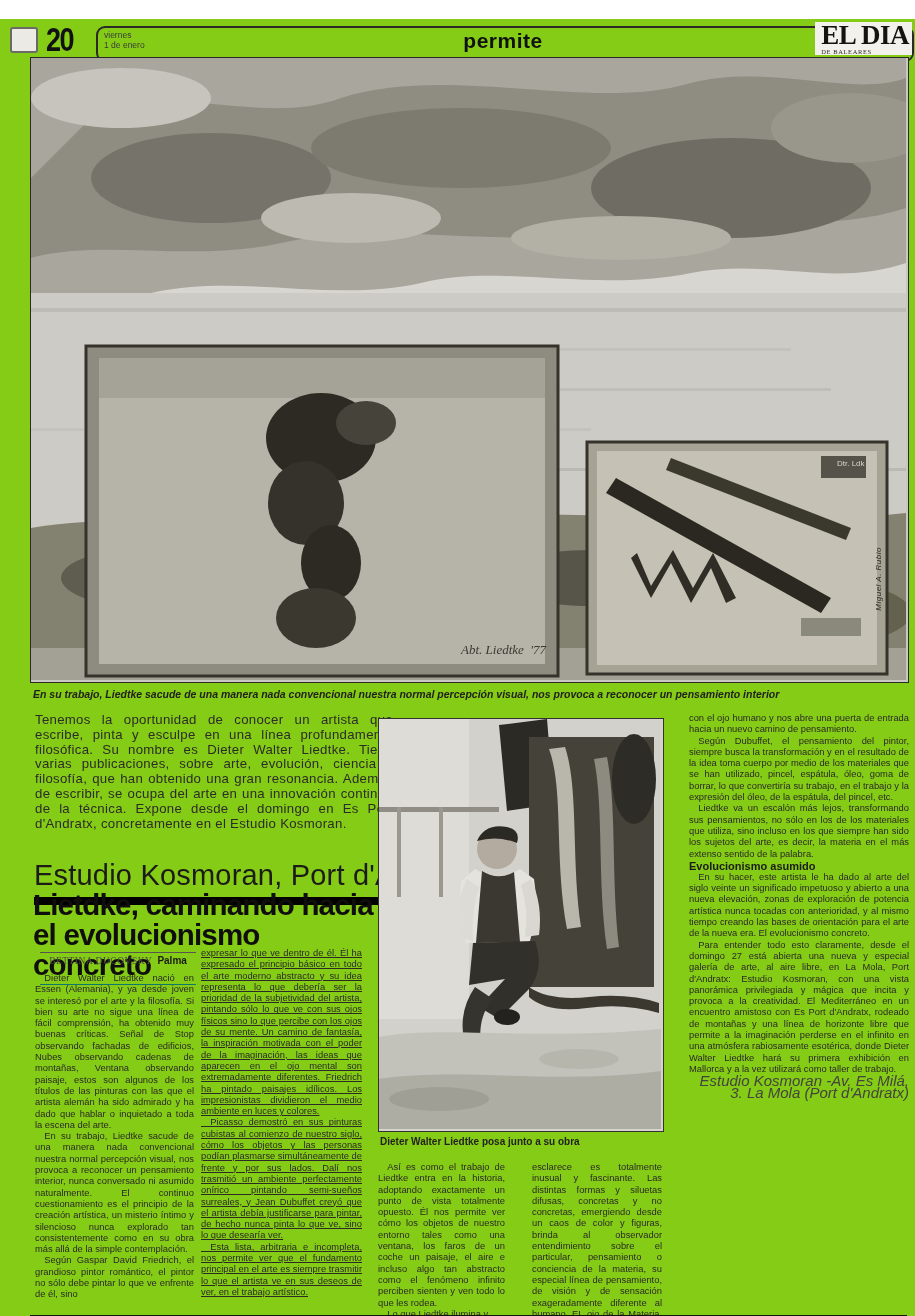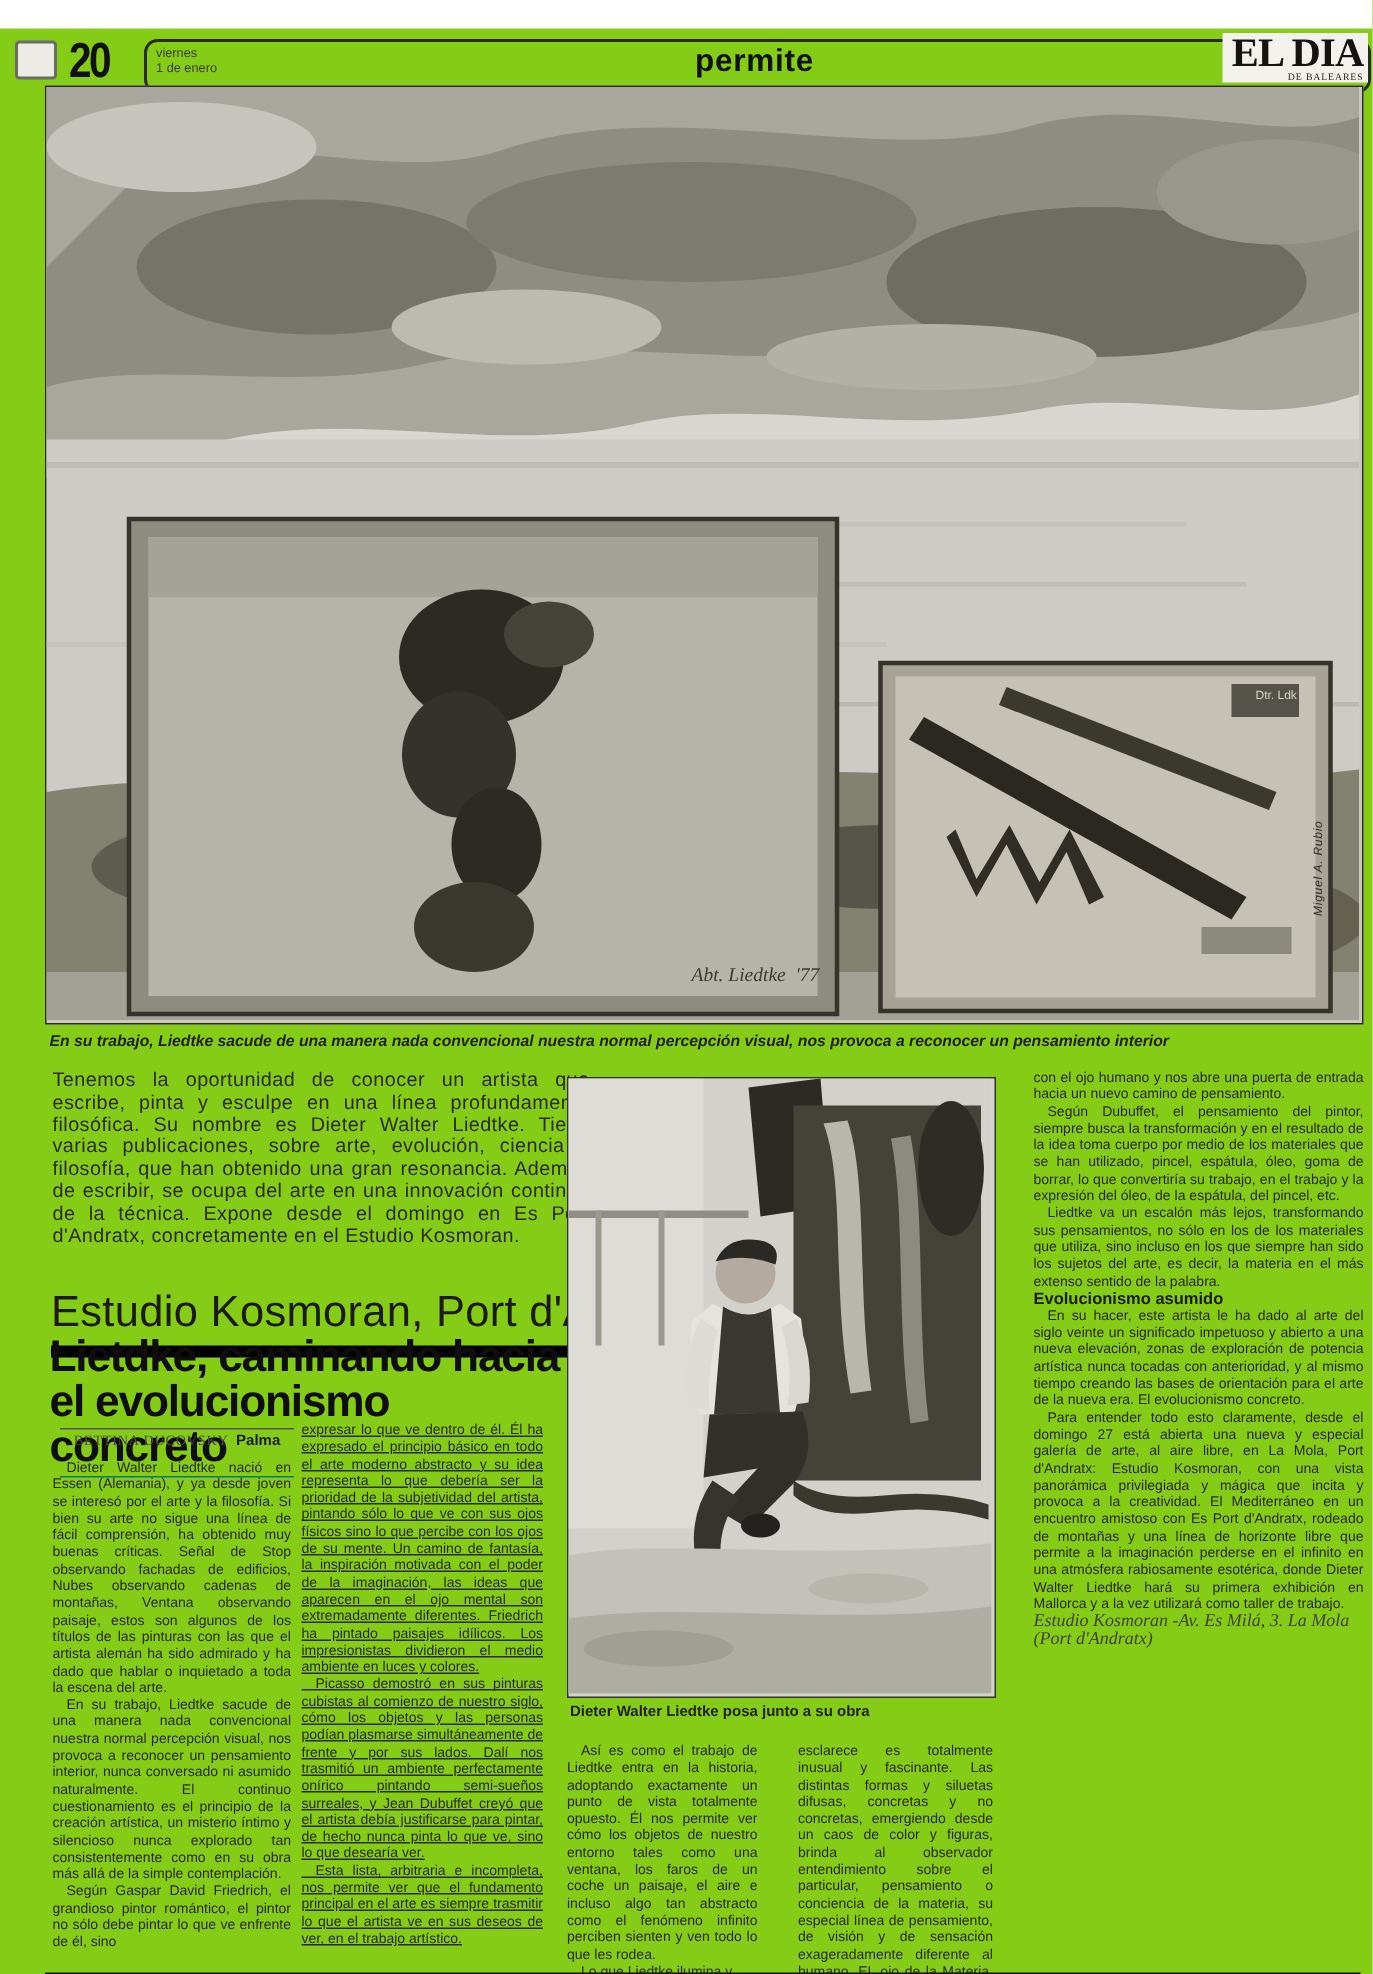--- a/index.html
+++ b/index.html
@@ -9,21 +9,21 @@
     font-family:"Liberation Sans", sans-serif;
     margin-top:19px;
   }
   .abs{position:absolute;}
   
   .corner-box{left:10px;top:8px;width:24px;height:22px;border:2px solid #6a6a66;border-radius:3px;background:#eceae4;}
   .page-num{left:46px;top:2px;font-size:33px;font-weight:900;letter-spacing:-2px;transform:scaleX(.82);transform-origin:left top;color:#111;}
   .header-box{left:96px;top:7px;width:814px;height:32px;border:2px solid #2b2a27;border-radius:9px;}
   .header-date{left:104px;top:11px;font-size:8.5px;line-height:10px;color:#3c3b38;}
   .header-section{left:96px;top:10px;width:814px;text-align:center;font-size:21px;font-weight:800;letter-spacing:.5px;color:#111;}
-  .masthead{right:3px;top:3px;background:#f2f1ec;padding:0 3px 0 6px;text-align:right;}
+  .masthead{right:3px;top:3px;background:#f2f1ec;padding:0 3px 0 6px;text-align:left;}
   .masthead-title{font-family:"Liberation Serif", serif;font-weight:700;font-size:27px;line-height:26px;letter-spacing:-.5px;color:#141310;}
   .masthead-sub{font-family:"Liberation Serif", serif;font-size:6.5px;letter-spacing:.6px;color:#2a2925;}
   
   .main-photo{left:30px;top:38px;width:877px;height:624px;border:1px solid #2b2a25;background:#c9c8c3;}
   .main-photo svg{display:block;}
   .photo-credit{
     right:32px;top:528px;font-size:8px;font-style:italic;color:#2e2d29;
     writing-mode:vertical-rl;transform:rotate(180deg);letter-spacing:.5px;
   }
   .main-caption{left:33px;top:669px;width:862px;font-size:10.5px;font-weight:700;font-style:italic;color:#22211d;}
@@ -36,21 +36,21 @@
   .byline-city{font-weight:700;font-size:10px;color:#1c1b18;}
   .bodycol{font-size:9.35px;line-height:11.3px;text-align:justify;color:#2b2a26;white-space:pre-line;}
   .col1{left:35px;top:954px;width:159px;height:340px;}
   .col2{left:201px;top:929px;width:161px;height:366px;text-decoration:underline;}
   .col3{left:378px;top:1143px;width:127px;height:152px;}
   .col4{left:532px;top:1143px;width:130px;height:152px;}
   .col5{left:689px;top:694px;width:220px;height:602px;}
   .col5 p{margin:0;}
   .col5 .bodypara{font-size:9.35px;line-height:11.3px;text-align:justify;white-space:pre-line;color:#2b2a26;}
   .subhead{font-size:11px;font-weight:700;color:#1c1b18;margin:10px 0 7px 0;}
-  .address{margin-top:3px;font-family:Liberation Serif, serif;font-style:italic;font-size:12px;line-height:11.5px;color:#44433d;white-space:pre-line;}
+  .address{margin-top:3px;font-family:Liberation Sans, sans-serif;font-style:italic;font-size:15px;line-height:11.5px;color:#44433d;white-space:pre-line;text-align:right;}
   
   .inset-photo{left:378px;top:699px;width:284px;height:412px;border:1px solid #33322d;background:#d4d3ce;}
   .inset-caption{left:380px;top:1117px;width:280px;font-size:10px;font-weight:700;color:#23221e;}
   .bottom-rule{left:30px;top:1296px;width:877px;height:4px;background:#141310;}
 </style>
 </head>
 <body>
 
 <div class="page">
 

